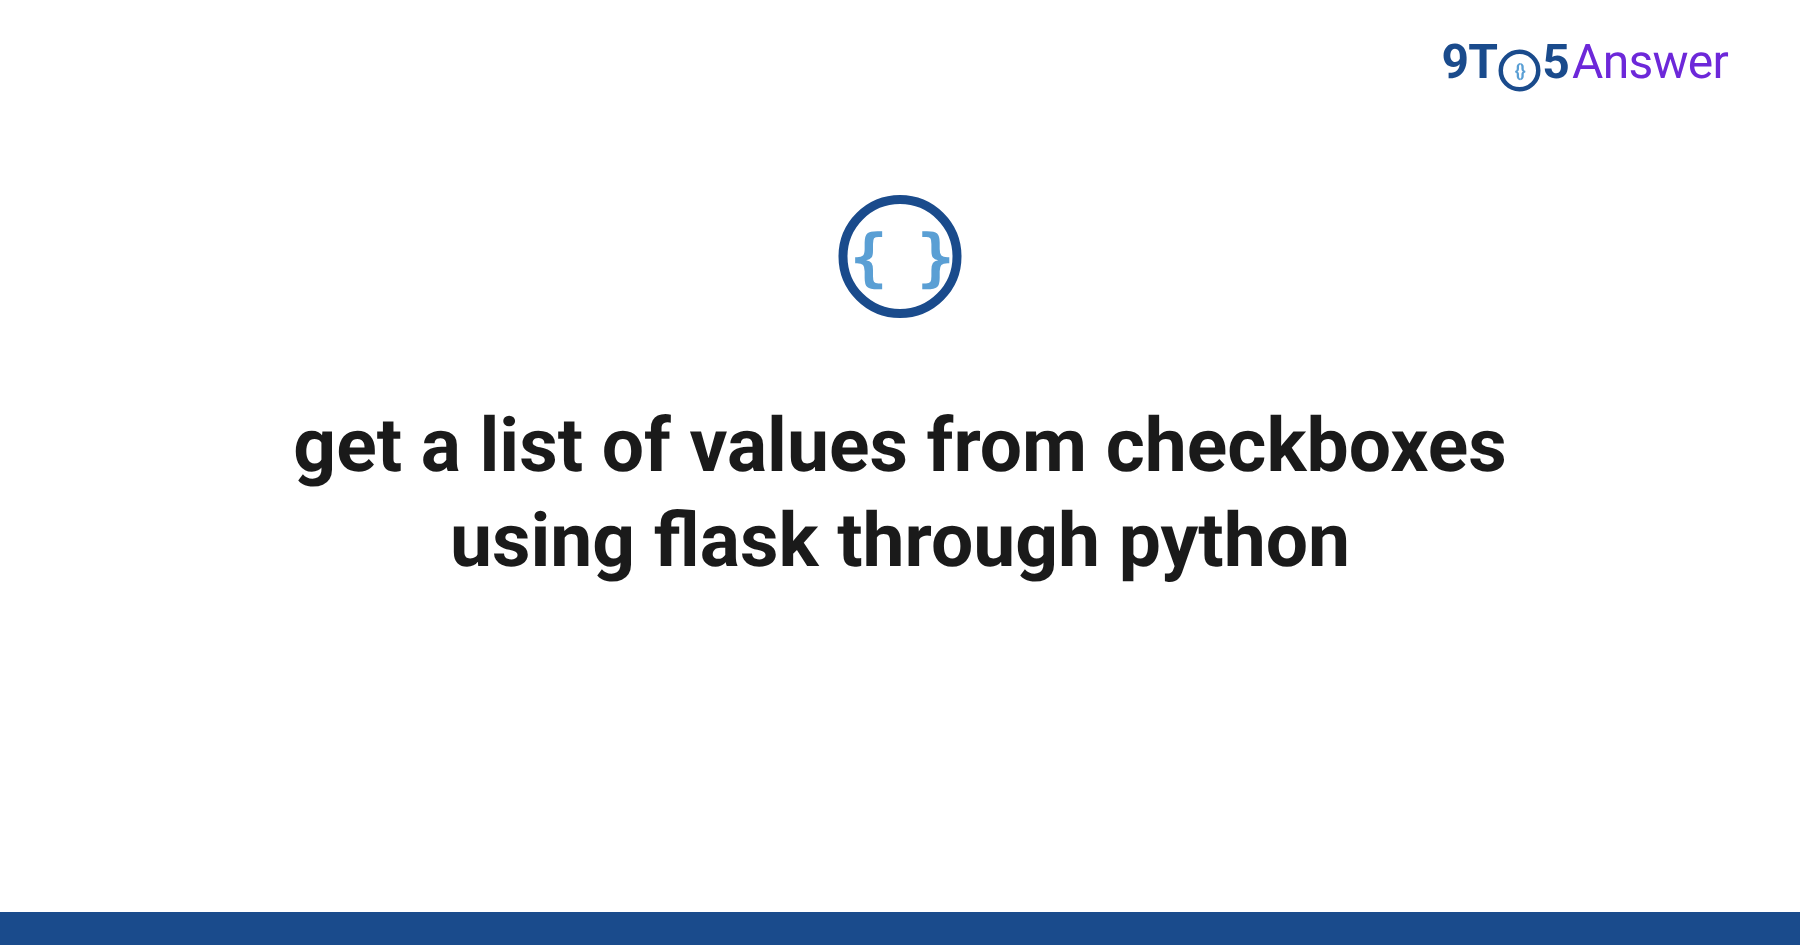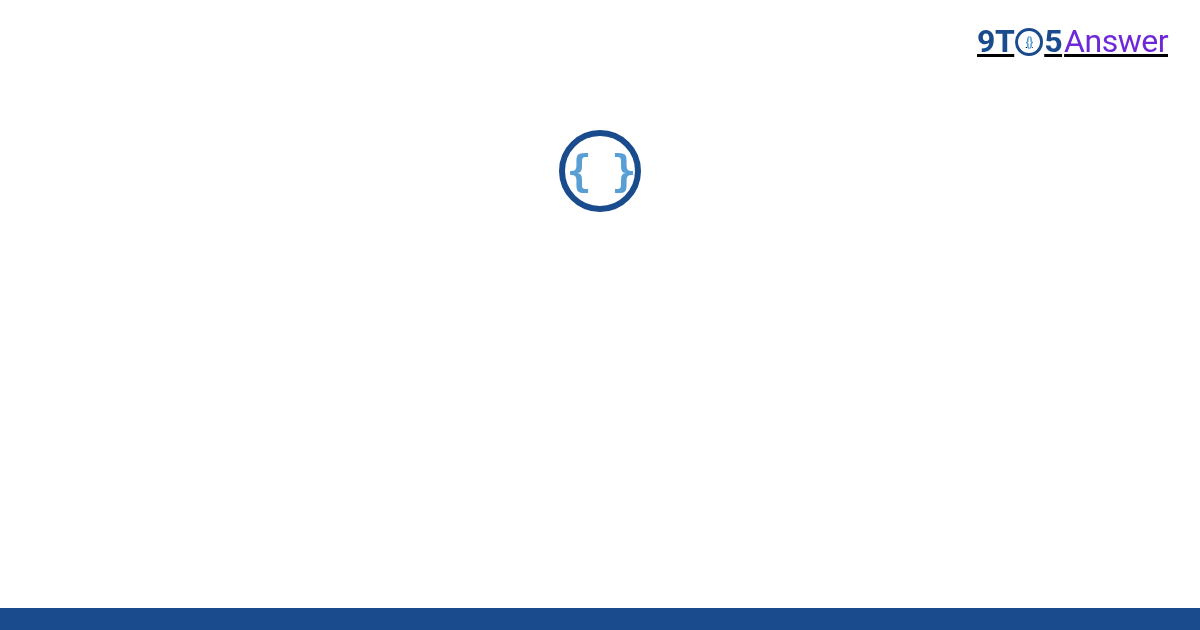--- a/index.html
+++ b/index.html
@@ -11,27 +11,26 @@
       width: 1200px;
       height: 630px;
       background: #ffffff;
       font-family: -apple-system, BlinkMacSystemFont, "Segoe UI", Roboto, Helvetica, Arial, sans-serif;
       position: relative;
       overflow: hidden;
     }
     .logo {
       position: absolute;
       top: 22px;
-      right: 32px;
+      right: 48px;
       font-size: 32px;
       font-weight: 600;
       letter-spacing: -0.5px;
       display: flex;
-      align-items: center;
-      text-decoration: underline;
+      align-items: flex-end;
     }
     .logo-9t {
       color: #1a4b8c;
       font-weight: 700;
     }
     .logo-circle {
       display: inline-flex;
       align-items: center;
       justify-content: center;
       width: 28px;
@@ -109,15 +108,16 @@
     <span class="logo-circle-inner">{}</span>
   </span>
   <span class="logo-5">5</span>
   <span class="logo-answer">Answer</span>
 </div>
 
 <div class="content">
   <div class="icon-circle">
     <span class="icon-braces">{ }</span>
   </div>
+  <h1 class="title">get a list of values from checkboxes using flask through python</h1>
 </div>
 
 <div class="bottom-bar"></div>
 
 </body></html>

